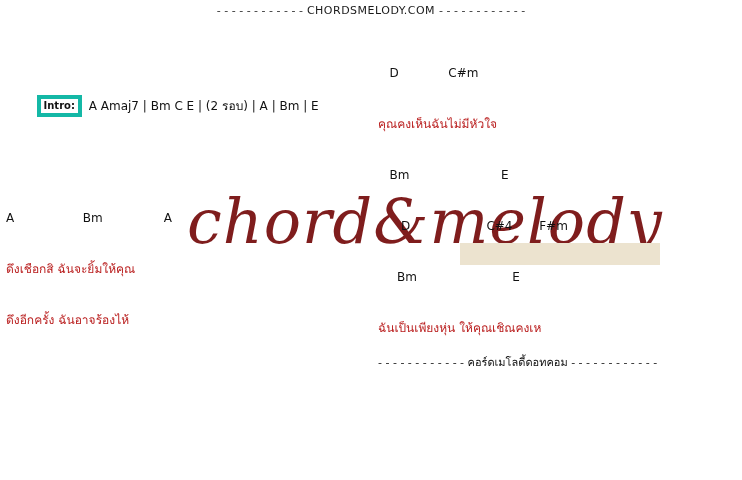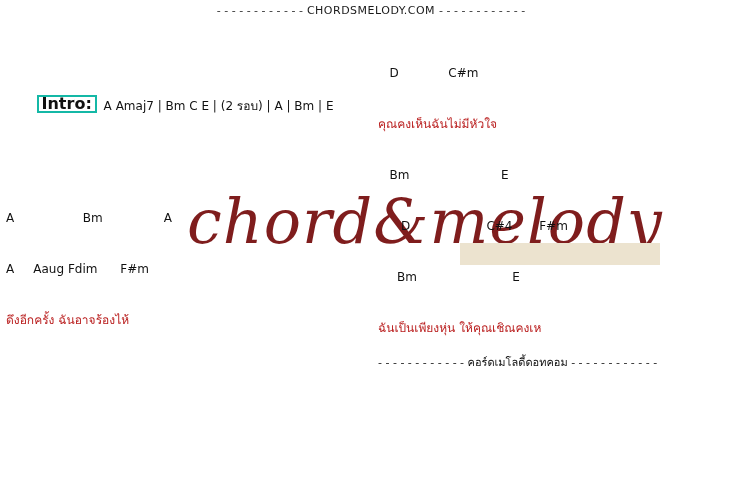--- a/index.html
+++ b/index.html
@@ -74,23 +74,23 @@
   .col-left { left: 6px; top: 28px; width: 360px; }
   .col-right { left: 378px; top: 14px; width: 360px; }
 
   .line { white-space: pre; height: 17px; }
   .chordline { color: #111; }
   .lyricline { color: #b91c1c; }
   .blank { height: 9px; }
 
   .tag {
     display: inline-block;
-    border: 2px solid #14b8a6;
+    border: 4px solid #14b8a6;
     padding: 0px 3px 1px 3px;
-    font-size: 16px;
+    font-size: 10px;
     font-weight: bold;
     background: #fff;
     line-height: 13px;
     margin-right: 3px;
     position: relative;
     top: -1px;
   }
   .tagrow { white-space: pre; font-size: 12px; height: 20px; }
   .dashrow { font-size: 11px; letter-spacing: 0px; color: #222; }
 </style>
@@ -112,21 +112,21 @@
 
     <div class="col col-left">
 
       <div class="tagrow">
         <span class="tag">Intro:</span><span> A Amaj7 | Bm C E | (2 รอบ) | A | Bm | E</span>
       </div>
 
       <div class="blank"></div>
 
       <div class="line chordline">A                  Bm                A</div>
-      <div class="line chordline">A     Aaug Fdim      F#m</div>
+      <div class="line lyricline">ดึงเชือกสิ ฉันจะยิ้มให้คุณ</div>
       <div class="line lyricline">ดึงอีกครั้ง ฉันอาจร้องไห้</div>
       
       
 
       
       
 
       
       
       

